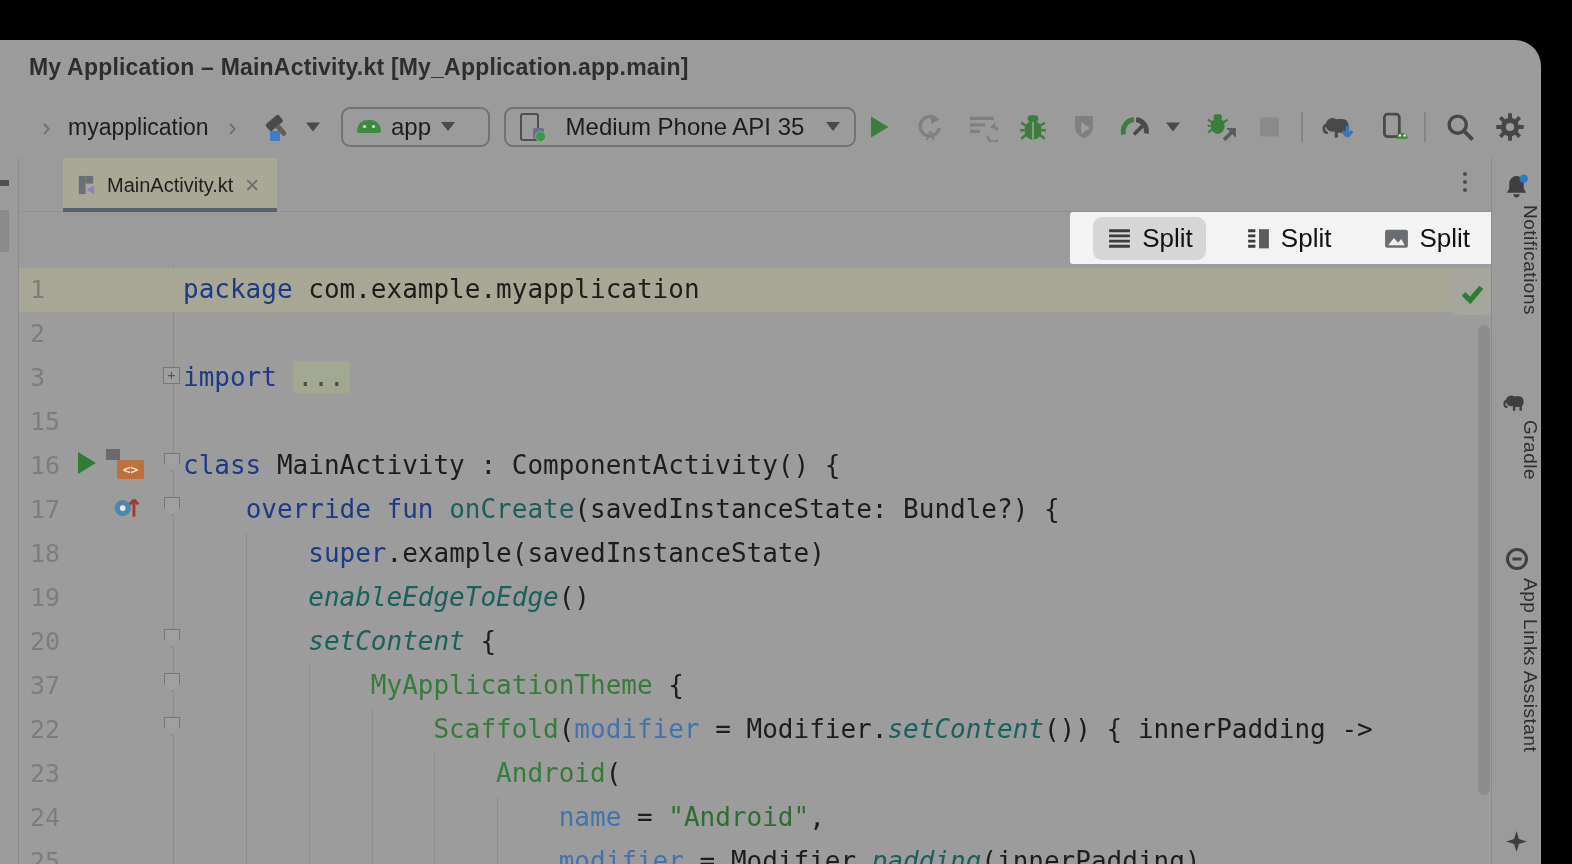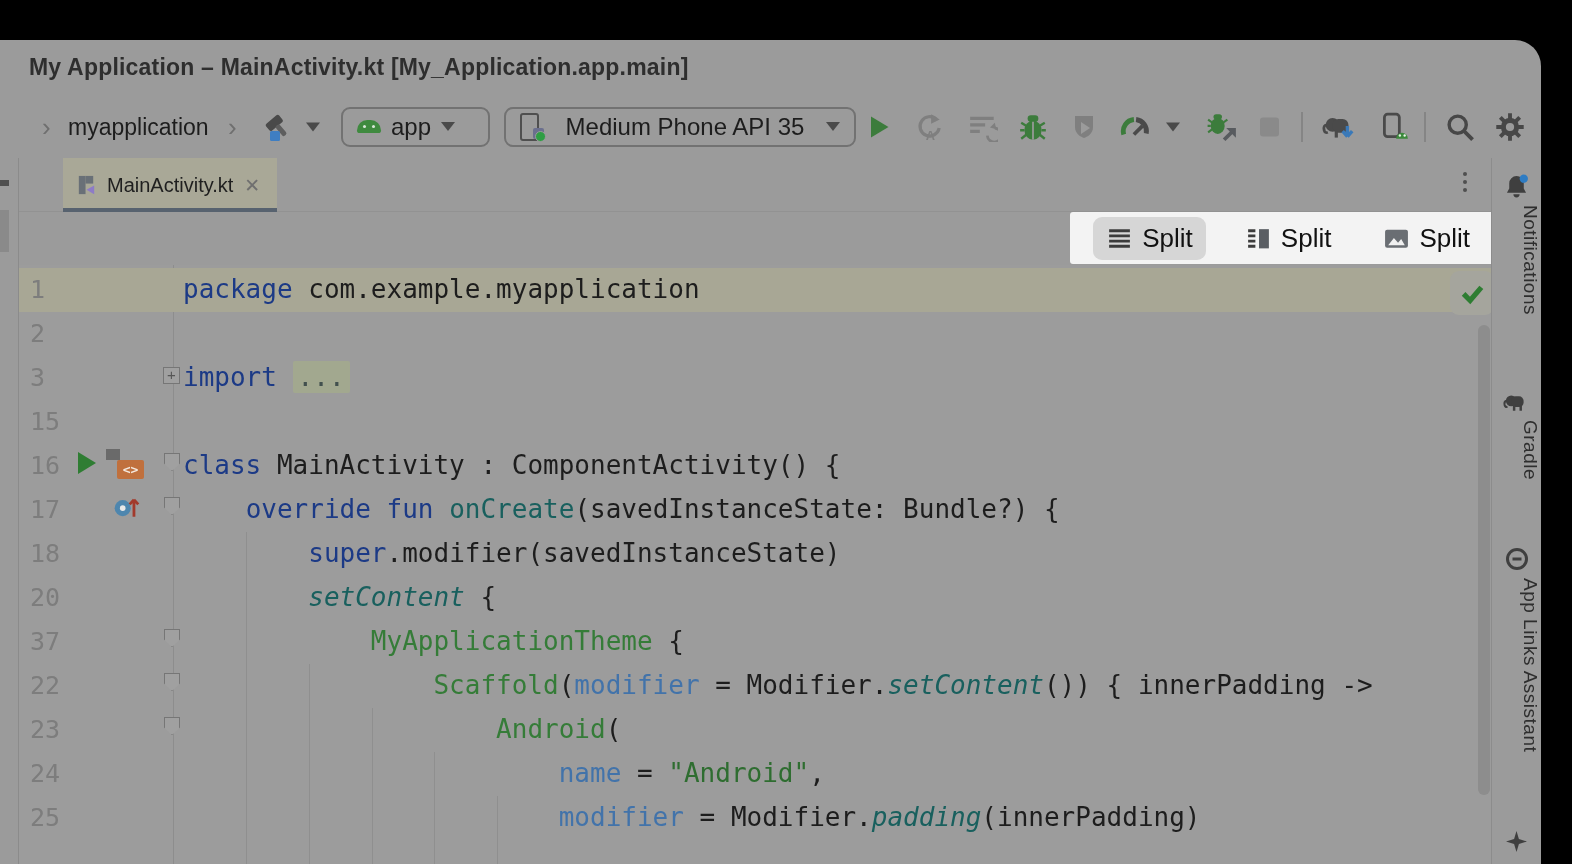--- a/index.html
+++ b/index.html
@@ -324,21 +324,25 @@
         <div class="line">
           <span class="ln">16</span>
           <span class="codetext"><span class="tk-kw">class</span><span class="tk-pl"> MainActivity : ComponentActivity() {</span></span>
         </div>
         <div class="line">
           <span class="ln">17</span>
           <span class="codetext"><span class="tk-pl">    </span><span class="tk-kw">override</span><span class="tk-pl"> </span><span class="tk-kw">fun</span><span class="tk-pl"> </span><span class="tk-fn">onCreate</span><span class="tk-pl">(savedInstanceState: Bundle?) {</span></span>
         </div>
         <div class="line">
           <span class="ln">18</span>
-          <span class="codetext"><span class="tk-pl">        </span><span class="tk-kw">super</span><span class="tk-pl">.modifier(savedInstanceState)</span></span>
+          <span class="codetext"><span class="tk-pl">        </span><span class="tk-kw">super</span><span class="tk-pl">.example(savedInstanceState)</span></span>
+        </div>
+        <div class="line">
+          <span class="ln">19</span>
+          <span class="codetext"><span class="tk-pl">        </span><span class="tk-fni">enableEdgeToEdge</span><span class="tk-pl">()</span></span>
         </div>
         <div class="line">
           <span class="ln">20</span>
           <span class="codetext"><span class="tk-pl">        </span><span class="tk-fni">setContent</span><span class="tk-pl"> {</span></span>
         </div>
         <div class="line">
           <span class="ln">37</span>
           <span class="codetext"><span class="tk-pl">            </span><span class="tk-comp">MyApplicationTheme</span><span class="tk-pl"> {</span></span>
         </div>
         <div class="line">

